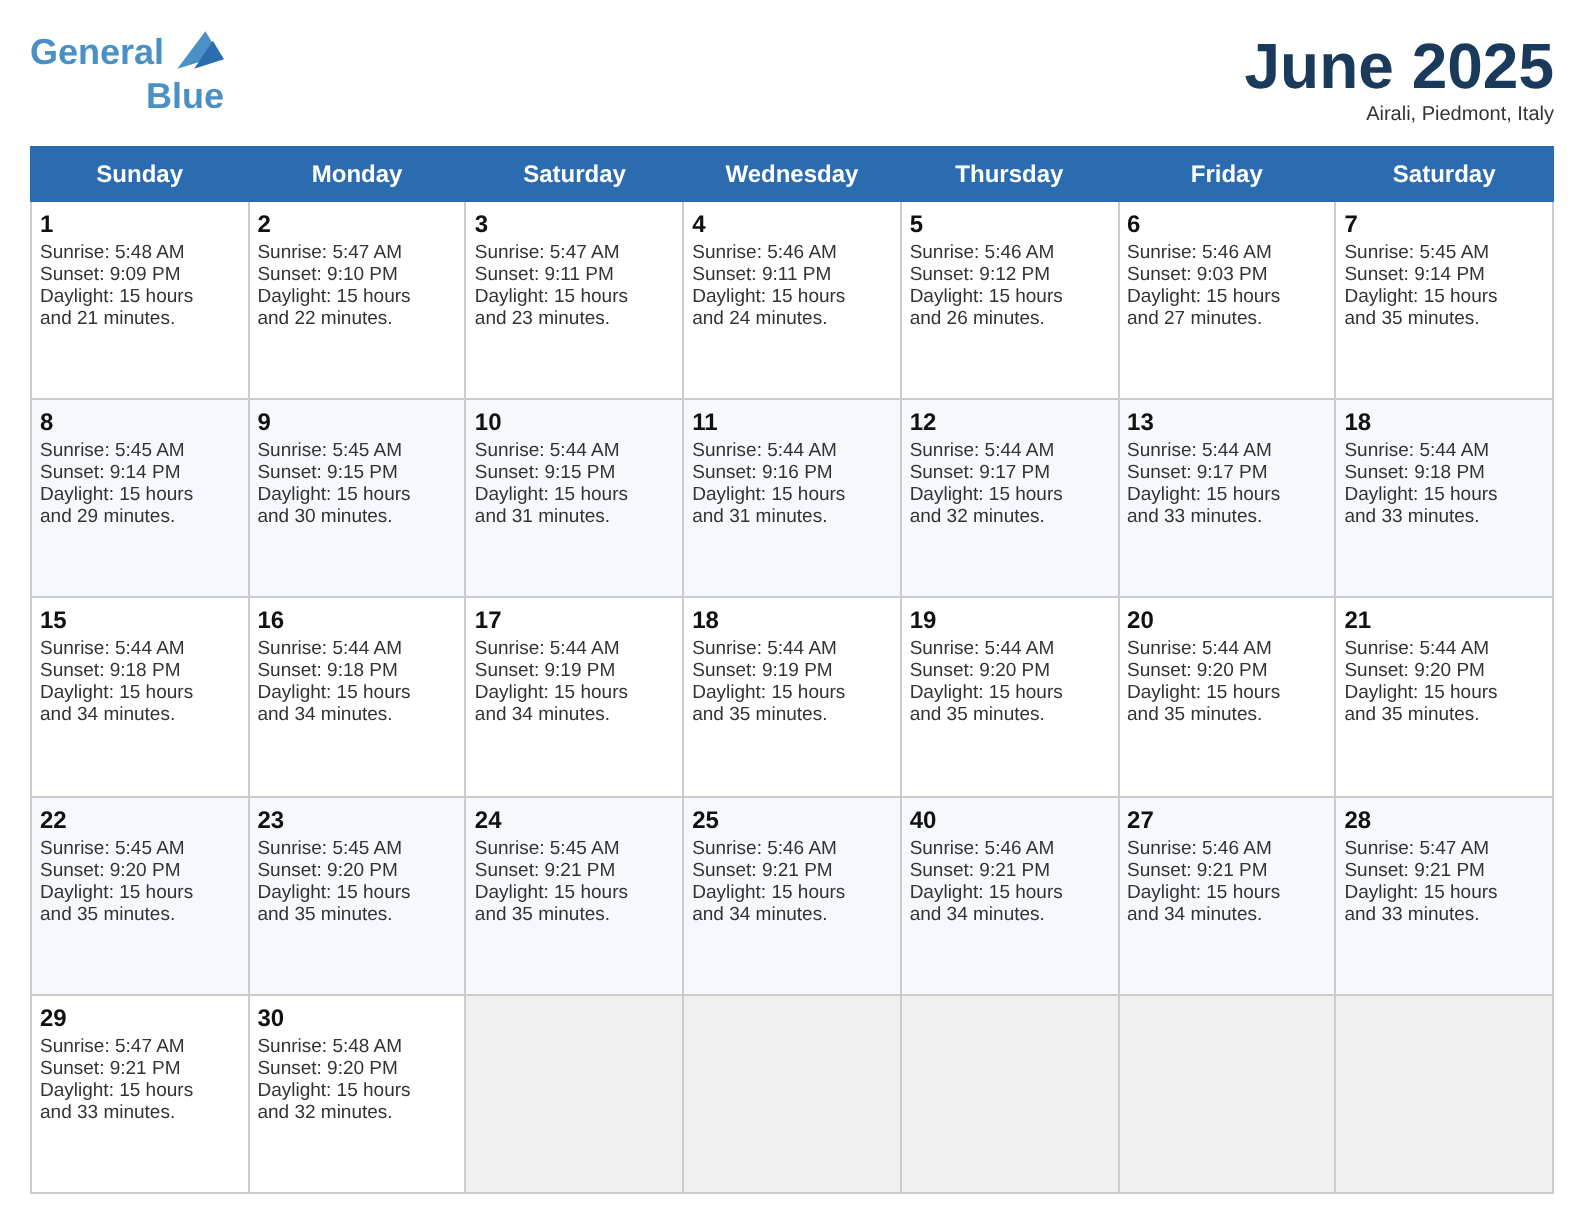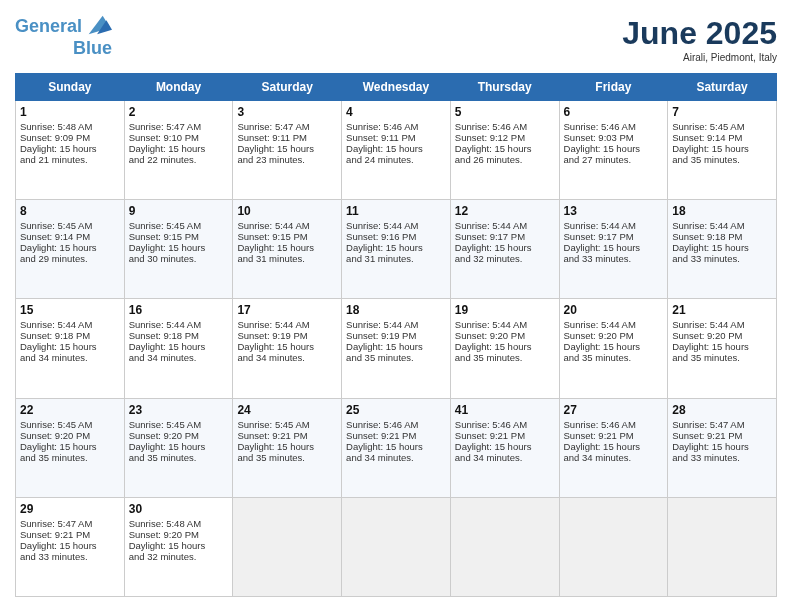--- a/index.html
+++ b/index.html
@@ -312,21 +312,21 @@
             <div>and 35 minutes.</div>
           </td>
           <td>
             <span class="day-num">25</span>
             <div>Sunrise: 5:46 AM</div>
             <div>Sunset: 9:21 PM</div>
             <div>Daylight: 15 hours</div>
             <div>and 34 minutes.</div>
           </td>
           <td>
-            <span class="day-num">41</span>
+            <span class="day-num">40</span>
             <div>Sunrise: 5:46 AM</div>
             <div>Sunset: 9:21 PM</div>
             <div>Daylight: 15 hours</div>
             <div>and 34 minutes.</div>
           </td>
           <td>
             <span class="day-num">27</span>
             <div>Sunrise: 5:46 AM</div>
             <div>Sunset: 9:21 PM</div>
             <div>Daylight: 15 hours</div>

